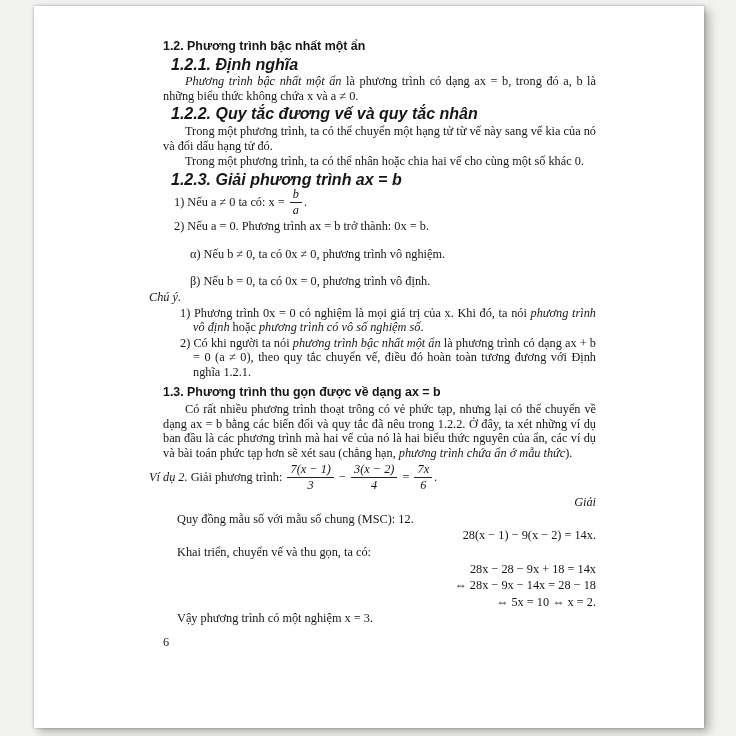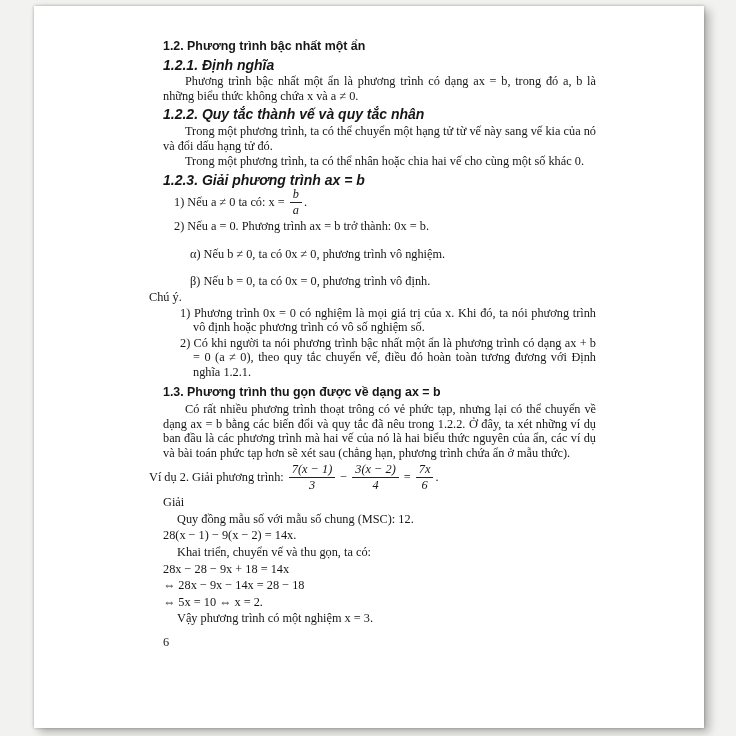--- a/index.html
+++ b/index.html
@@ -30,33 +30,33 @@
   .h-main {
     font-family: "Liberation Sans", sans-serif;
     font-weight: bold;
     font-size: 12.4px;
     margin: 0 0 3px 0;
   }
   .h-sub {
     font-family: "Liberation Sans", sans-serif;
     font-weight: bold;
     font-style: italic;
-    font-size: 14px;
-    margin: 4px 0 2px 0;
+    font-size: 16px;
+    margin: 4px 0 2px 8px;
   }
   p { margin: 1px 0; }
   .just { text-align: justify; }
   .indent { text-indent: 22px; }
   .indent-sm { text-indent: 14px; }
   .item { padding-left: 11px; }
   .subitem { padding-left: 27px; margin-top: 13px; }
   .hang { padding-left: 30px; text-indent: -13px; text-align: justify; }
   .outdent { margin-left: -14px; }
-  .center { text-align: left; }
-  .it { }
+  .center { text-align: right; }
+  .it { font-style: italic; }
   .frac {
     display: inline-block;
     vertical-align: middle;
     text-align: center;
     font-style: italic;
     line-height: 1.05;
     margin: 0 2px;
     position: relative;
     top: -1px;
   }
@@ -74,21 +74,21 @@
 
 <div class="page">
   <div class="content">
 
     <div class="h-main">1.2. Phương trình bậc nhất một ẩn</div>
 
     <div class="h-sub">1.2.1. Định nghĩa</div>
 
     <p class="just indent"><span class="it">Phương trình bậc nhất một ẩn</span><span> là phương trình có dạng ax = b, trong đó a, b là những biểu thức không chứa x và a ≠ 0.</span></p>
 
-    <div class="h-sub">1.2.2. Quy tắc thành vế và quy tắc nhân</div>
+    <div class="h-sub">1.2.2. Quy tắc đương vế và quy tắc nhân</div>
 
     <p class="just indent">Trong một phương trình, ta có thể chuyển một hạng tử từ vế này sang vế kia của nó và đổi dấu hạng tử đó.</p>
 
     <p class="just indent">Trong một phương trình, ta có thể nhân hoặc chia hai vế cho cùng một số khác 0.</p>
 
 
     <div class="h-sub">1.2.3. Giải phương trình ax = b</div>
 
     <p class="item"><span>1) Nếu a ≠ 0 ta có: x = </span><span class="frac"><span class="num">b</span><span class="den">a</span></span><span>.</span></p>
 

